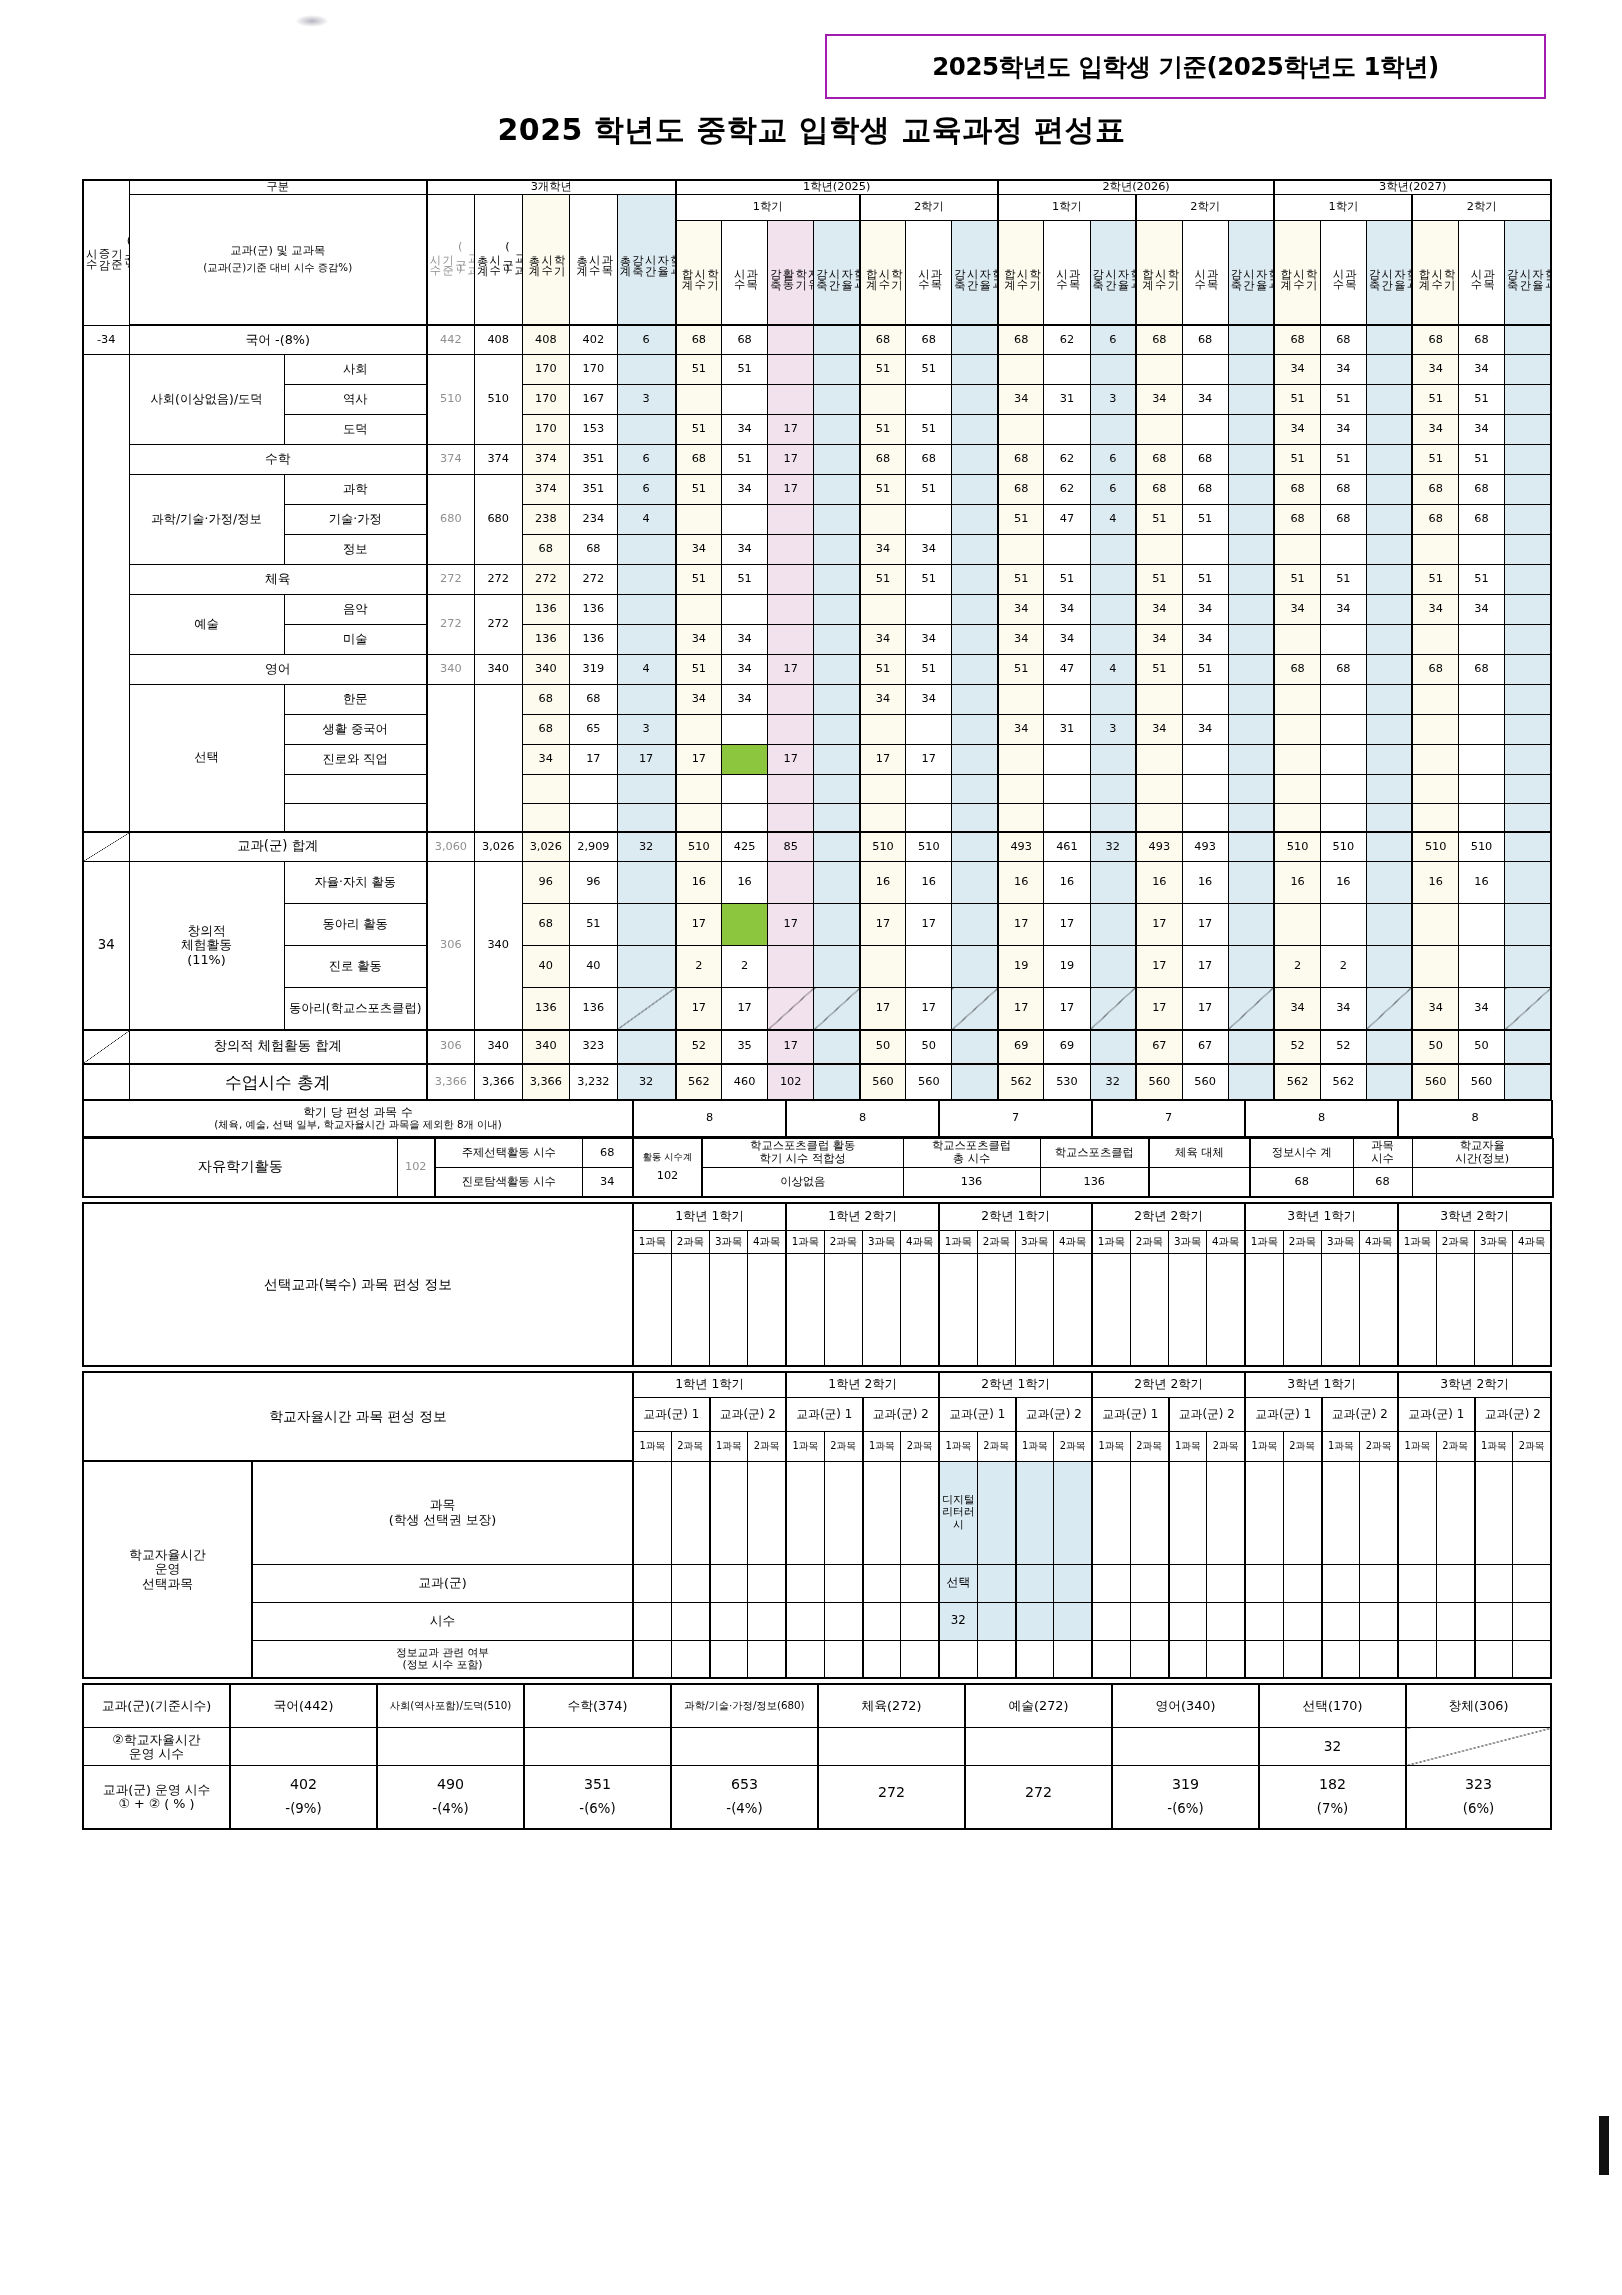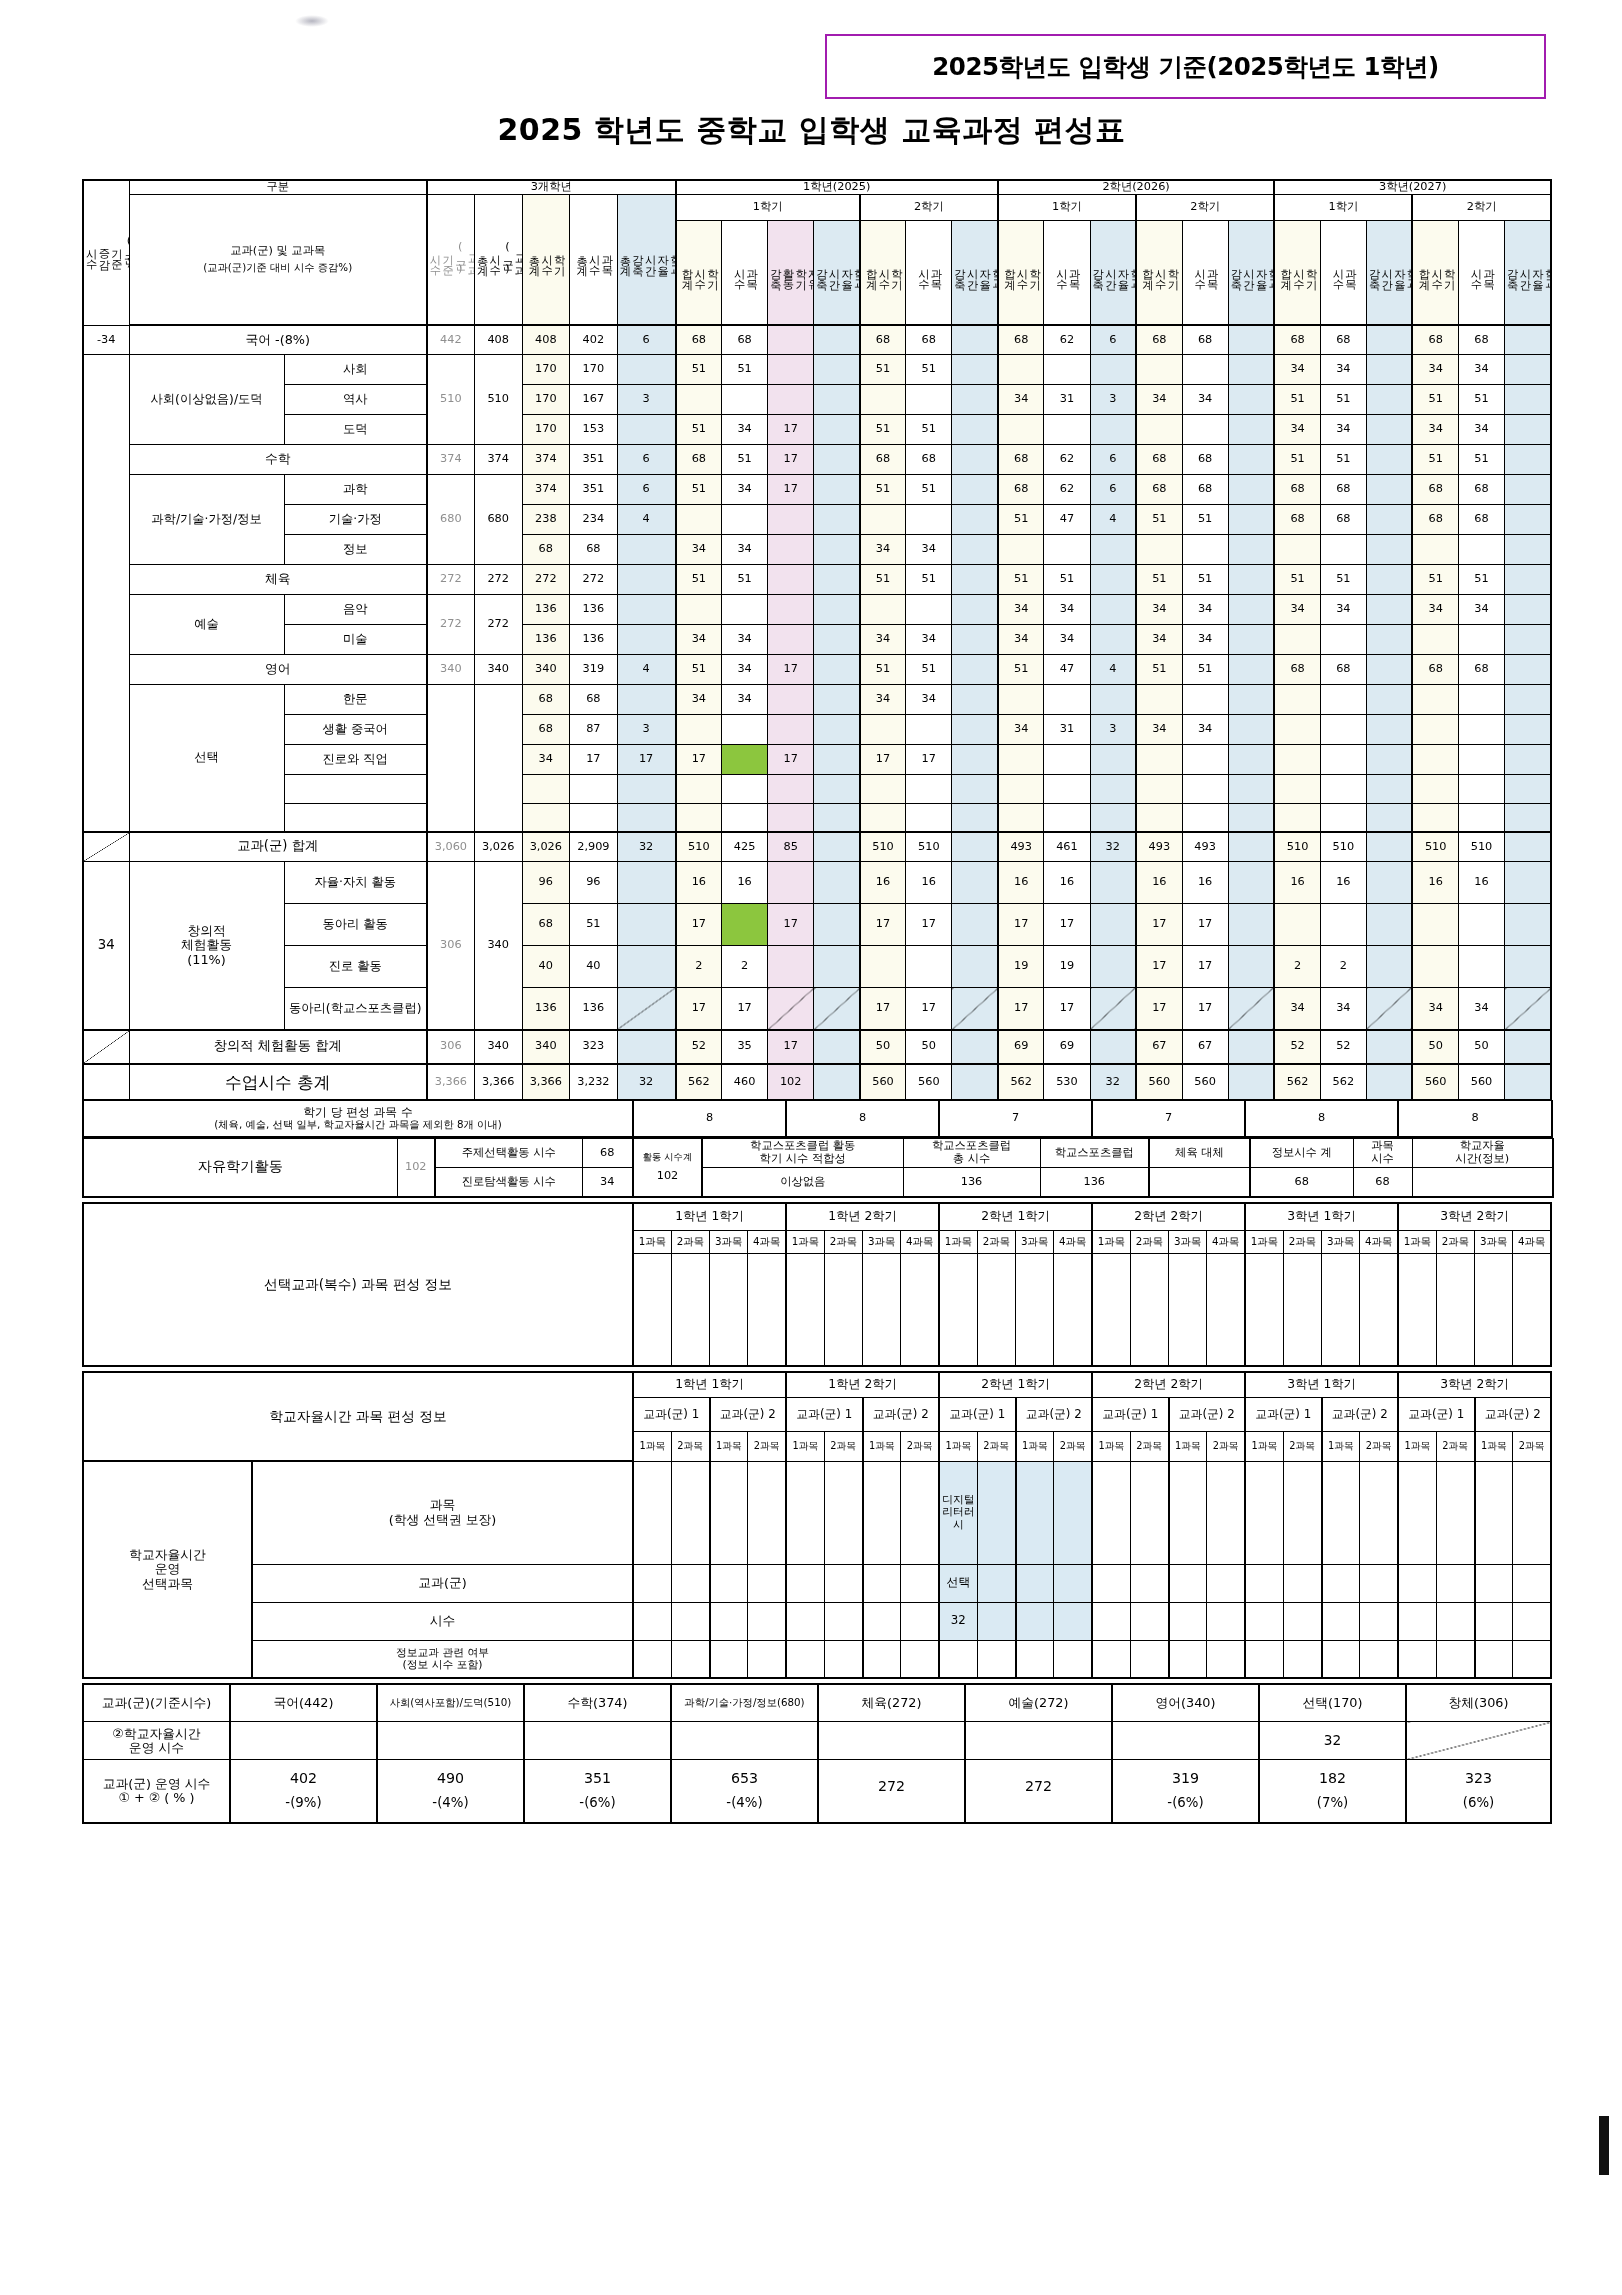--- a/index.html
+++ b/index.html
@@ -572,21 +572,21 @@
             <td class="cream thick-l"></td>
             <td class=""></td>
             <td class="blue"></td>
             <td class="cream thick-l"></td>
             <td class=""></td>
             <td class="blue thick-r"></td>
           </tr>
           <tr style="height: 30px;">
             <td class="" style="font-size: 12.3px;">생활 중국어</td>
             <td class="cream">68</td>
-            <td class="">87</td>
+            <td class="">65</td>
             <td class="blue">3</td>
             <td class="cream thick-l"></td>
             <td class=""></td>
             <td class="pink"></td>
             <td class="blue"></td>
             <td class="cream thick-l"></td>
             <td class=""></td>
             <td class="blue"></td>
             <td class="cream thick-l">34</td>
             <td class="">31</td>
@@ -1243,21 +1243,21 @@
           <col style="width:147px">
           <col style="width:147px">
         <col style="width:147px">
           <col style="width:147px">
           <col style="width:147px">
         <col style="width:147px">
           <col style="width:147px">
           <col style="width:145px">
       </colgroup>
       <tbody>
-          <tr id="sum-head-row" style="height:38px;">
+          <tr id="sum-head-row" style="height:44px;">
         <td class="thick-l thick-t bold" style="font-size:12.8px;">교과(군)(기준시수)</td>
       <td class="thick-l thick-t bold" style="font-size: 12.8px;">국어(442)</td>
             <td class="thick-l thick-t bold" style="font-size: 10.3px;">사회(역사포함)/도덕(510)</td>
             <td class="thick-l thick-t bold" style="font-size: 12.8px;">수학(374)</td>
             <td class="thick-l thick-t bold" style="font-size: 10.3px;">과학/기술·가정/정보(680)</td>
             <td class="thick-l thick-t bold" style="font-size: 12.8px;">체육(272)</td>
             <td class="thick-l thick-t bold" style="font-size: 12.8px;">예술(272)</td>
             <td class="thick-l thick-t bold" style="font-size: 12.8px;">영어(340)</td>
             <td class="thick-l thick-t bold" style="font-size: 12.8px;">선택(170)</td>
             <td class="thick-l thick-t bold thick-r" style="font-size: 12.8px;">창체(306)</td>

